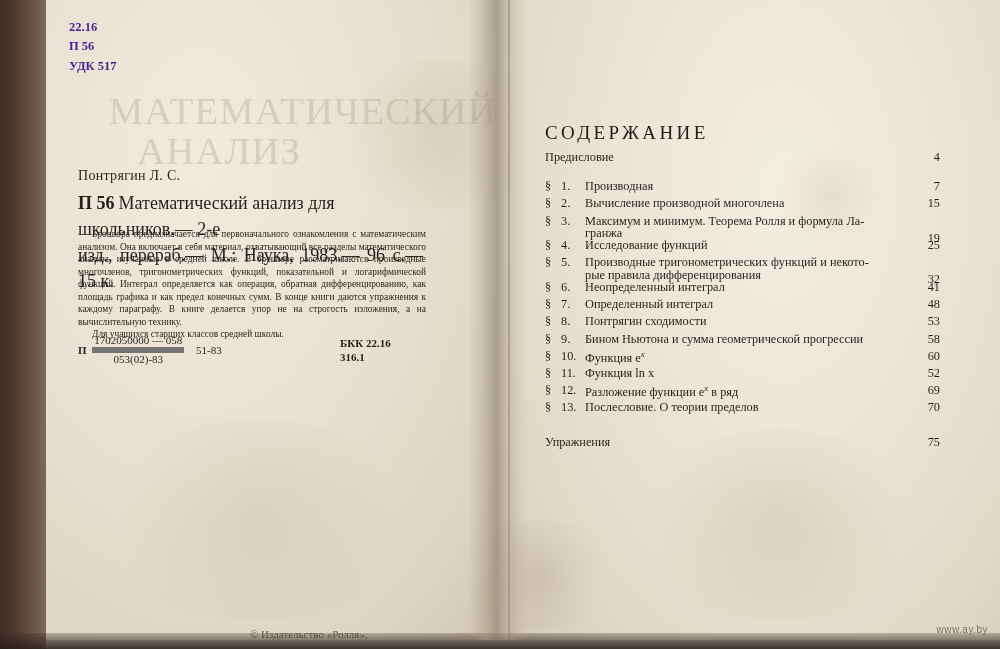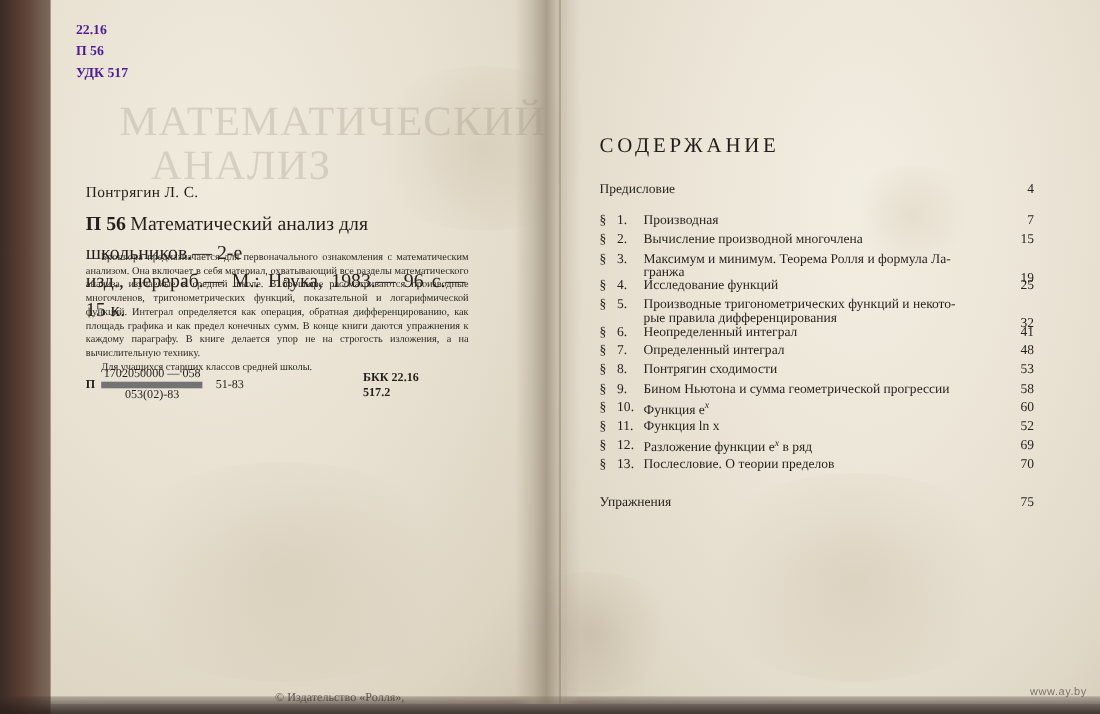--- a/index.html
+++ b/index.html
@@ -142,21 +142,21 @@
     vertical-align: middle;
     text-align: center;
     line-height: 1.15;
     margin: 0 3px;
   }
   .codes .num { display: block; padding: 0 2px; }
   .codes .den { display: block; border-top: 6px solid #737373; padding: 0 2px; }
   .codes .pref { display: inline-block; vertical-align: middle; font-weight: bold; }
   .codes .suffix { display: inline-block; vertical-align: middle; margin-left: 6px; }
   .codes .bbk {
-    position: absolute; left: 252px; top: 2px;
+    position: absolute; left: 262px; top: 2px;
     text-align: left; line-height: 1.3; font-weight: bold;
   }
   .copyright {
     position: absolute;
     left: 250px; top: 628px;
     font-size: 11px;
     color: #3a332c;
     opacity: 0.75;
   }
 
@@ -164,21 +164,21 @@
   .toc-heading {
     position: absolute;
     left: 545px; top: 122px;
     font-size: 19px;
     letter-spacing: 3.4px;
     color: #221d19;
     font-family: "Liberation Serif", serif;
   }
   .toc {
     position: absolute;
-    left: 545px; top: 155px;
+    left: 545px; top: 141px;
     width: 395px;
     font-size: 12.3px;
     color: #241f1c;
   }
   .toc-row {
     position: relative;
     display: block;
     line-height: 1.0;
     min-height: 17.2px;
   }
@@ -266,21 +266,21 @@
 
   <div class="codes">
     <span class="pref">П</span>
     <span class="frac-wrap">
       <span class="num">1702050000 — 058</span>
       <span class="den">053(02)-83</span>
     </span>
     <span class="suffix">51-83</span>
     <span class="bbk">
       <span>БКК 22.16</span><br>
-      <span>517.2</span>
+      <span>316.1</span>
     </span>
   </div>
 
   <div class="copyright">© Издательство «Ролля»,</div>
 
   <div class="toc-heading">СОДЕРЖАНИЕ</div>
 
   <div class="toc">
     <div class="toc-row nosect toc-gap-pre">
       <span class="label">Предисловие</span>

